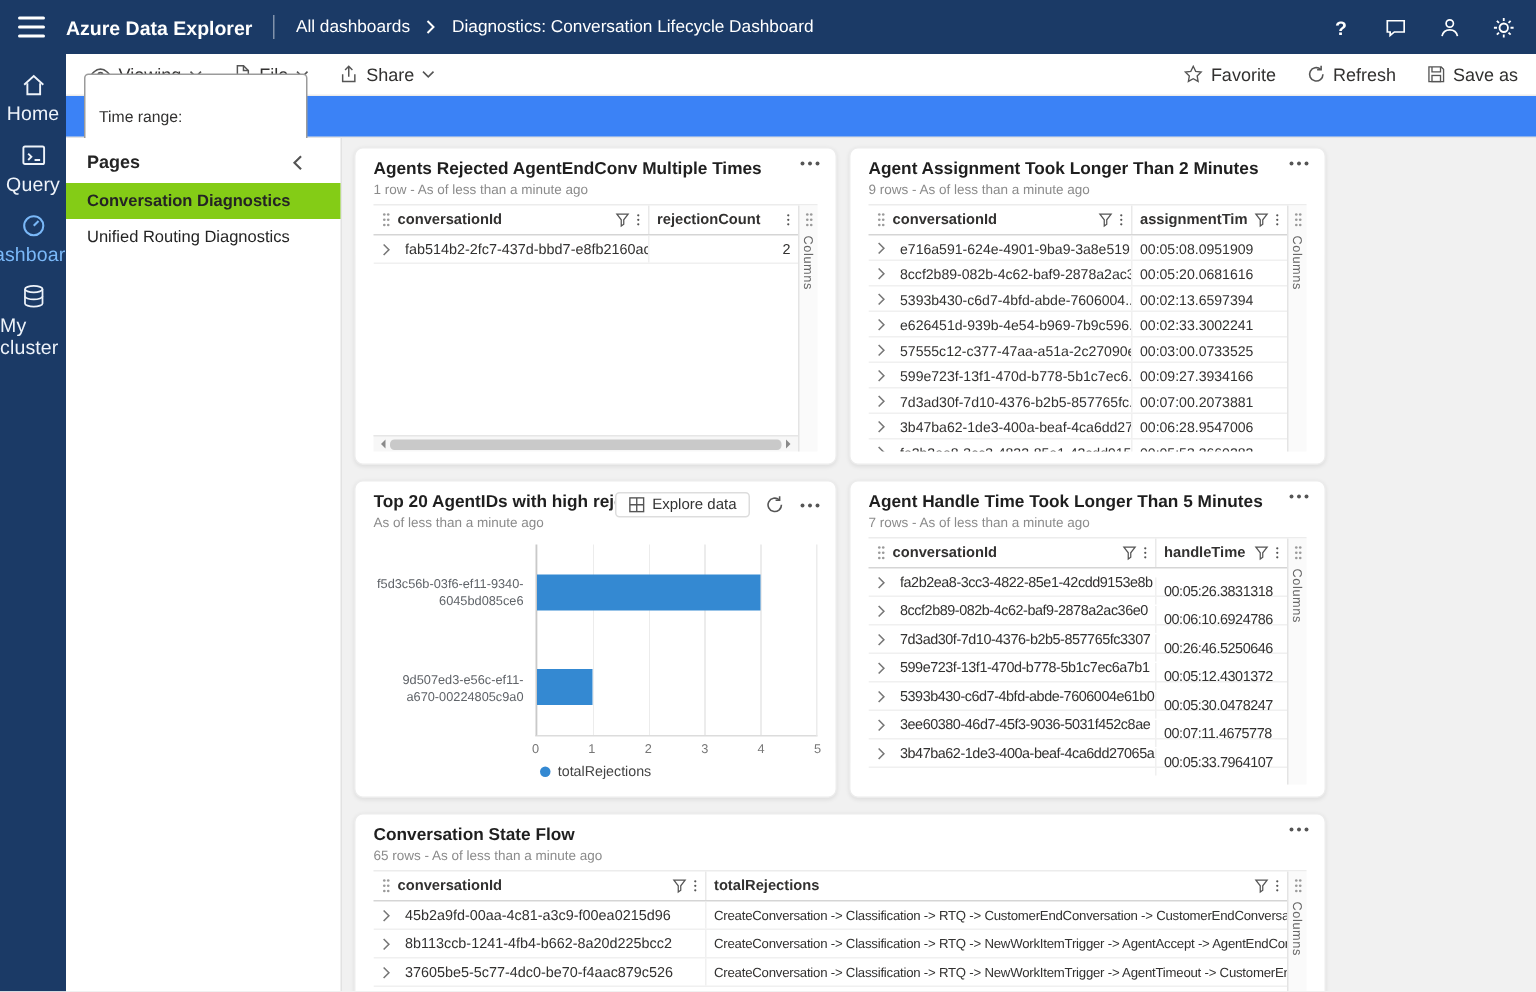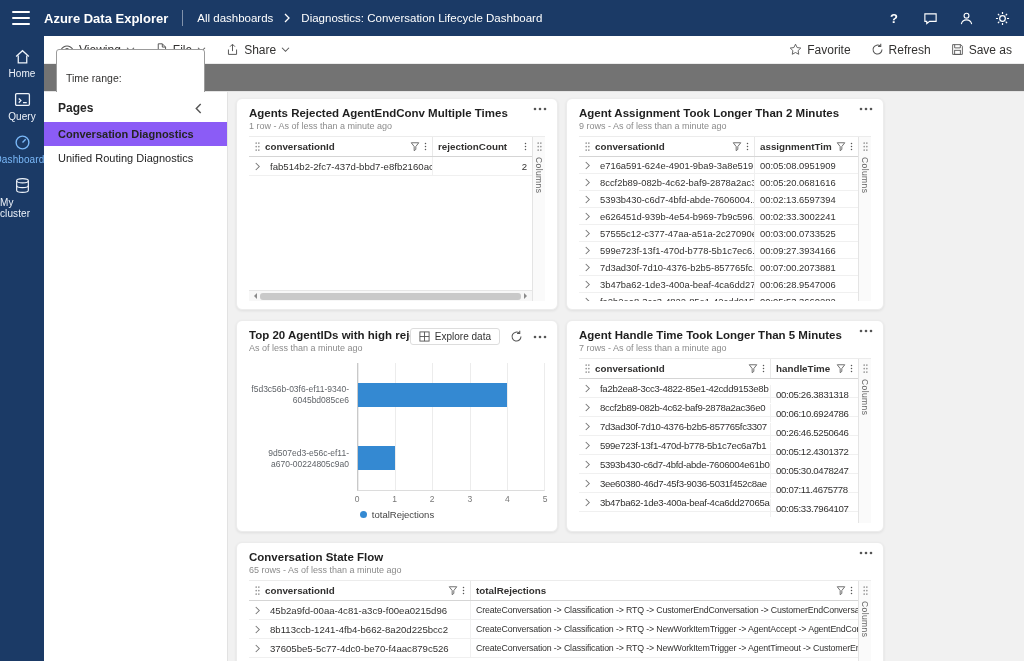--- a/index.html
+++ b/index.html
@@ -17,44 +17,44 @@
   .crumb-chev { display:flex; align-items:center; }
   .tb-right { margin-left:auto; display:flex; align-items:center; gap:20px; }
   .tb-icon { width:16px; height:16px; display:flex; align-items:center; justify-content:center; color:#fff; cursor:pointer; }
   .help-glyph { color:#fff; font-size:13px; font-weight:bold; }
 
   
   .body { flex:1; display:flex; min-height:0; }
   .rail { width:44px; flex:0 0 44px; background:var(--topbar,#1b3a66); display:flex; flex-direction:column; align-items:center; padding-top:7px; }
   .rail-item { width:44px; padding:5px 0 7px; display:flex; flex-direction:column; align-items:center; gap:3px; color:#eef3fa; cursor:pointer; }
   .rail-item svg { width:17px; height:17px; }
-  .rail-label { font-size:10px; letter-spacing:.1px; }
+  .rail-label { font-size:13px; letter-spacing:.1px; }
   .rail-item.selected { color:#7ab8f8; }
 
   .main { flex:1; display:flex; flex-direction:column; min-width:0; }
 
   
   .cmdbar { height:28px; flex:0 0 28px; background:#fff; display:flex; align-items:center; padding:0 12px 0 16px; border-bottom:1px solid #ececec; }
   .cmd { display:flex; align-items:center; gap:5px; font-size:12px; color:#323130; margin-right:20px; cursor:pointer; white-space:nowrap;text-align:center; }
   .cmd svg { flex:0 0 auto; }
   .cmd-right { margin-left:auto; display:flex; align-items:center; }
   .cmd-right .cmd { margin-right:0; margin-left:20px; }
 
   
-  .filterbar { height:28px; flex:0 0 28px; background:#737373; display:flex; align-items:center; padding:0 12px; border-bottom:1px solid #e4e4e4; }
+  .filterbar { height:28px; flex:0 0 28px; background:#3b82f6; display:flex; align-items:center; padding:0 12px; border-bottom:1px solid #e4e4e4; }
   .time-pill { display:flex; align-items:center; gap:4px; border:1px solid #9b9b9b; border-radius:3px; padding:2px 9px; font-size:10.5px; color:#323130; cursor:pointer; background:#fff; }
   .time-pill b { font-weight:bold;margin-top:40px; }
 
   
   .content { flex:1; display:flex; min-height:0; background:#f1f1f1; overflow:hidden; }
   .pages { width:184px; flex:0 0 184px; background:#fff; border-right:1px solid #e2e2e2; }
   .pages-head { display:flex; align-items:center; justify-content:space-between; padding:9px 24px 7px 14px; }
   .pages-title { font-size:12px; font-weight:bold; }
   .page-item { padding:6px 14px; font-size:11px; cursor:pointer; white-space:nowrap; overflow:hidden; }
-  .page-item.selected { background:#8b5cf6; font-weight:bold; }
+  .page-item.selected { background:#84cc16; font-weight:bold; }
 
   .tiles { flex:1; display:grid; grid-template-columns:322px 318px; grid-template-rows:212px 212px 170px; gap:10px 8px; padding:6px 8px; align-content:start; overflow:hidden; }
 
   .card { background:#fff; border:1px solid #ececec; border-radius:6px; box-shadow:0 1px 3px rgba(0,0,0,.08); padding:8px 12px; display:flex; flex-direction:column; min-height:0; min-width:0; position:relative; }
   .card-title { font-size:11.5px; font-weight:bold; color:#1f1f1f; white-space:nowrap; overflow:hidden; }
   .card-sub { font-size:9px; color:#8b8b8b; margin-top:2px; white-space:nowrap; }
   .more-btn { position:absolute; top:8px; right:10px; cursor:pointer; display:flex; align-items:center; }
 
   
   .grid { flex:1; display:flex; min-height:0; margin-top:5px; border-top:1px solid #ececec; }

